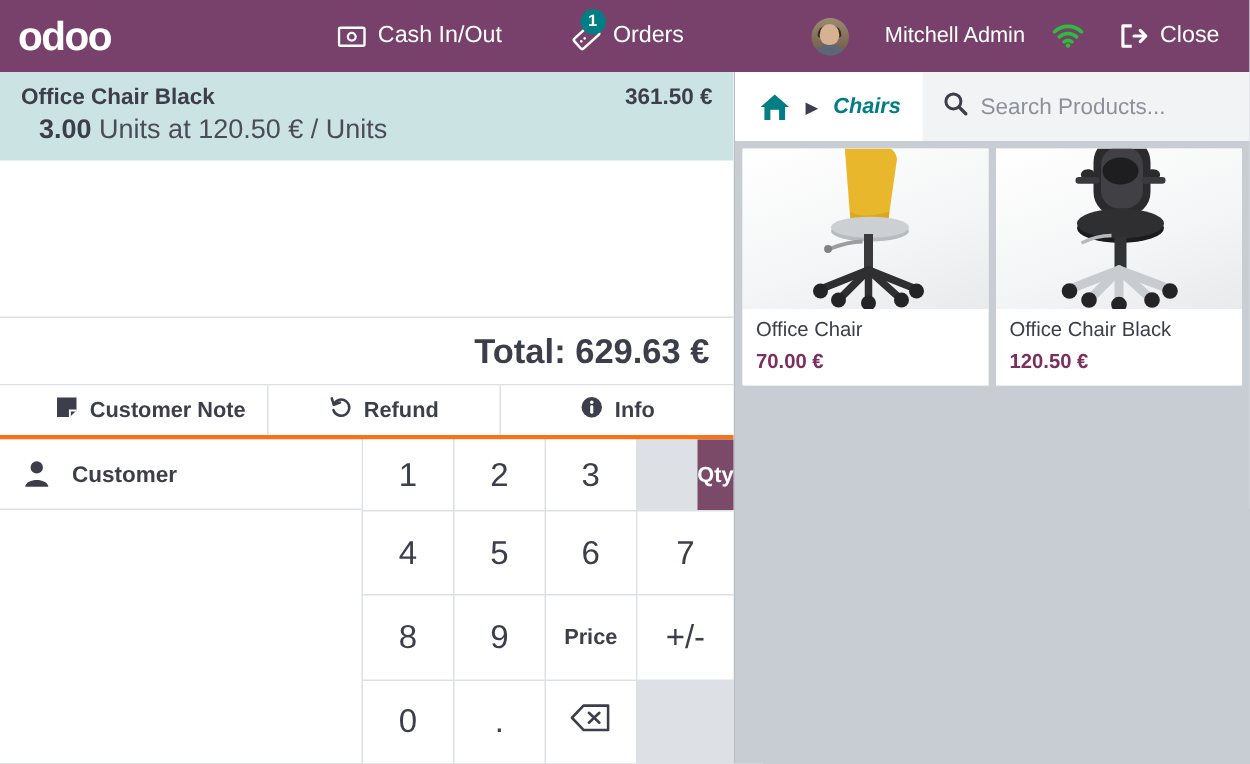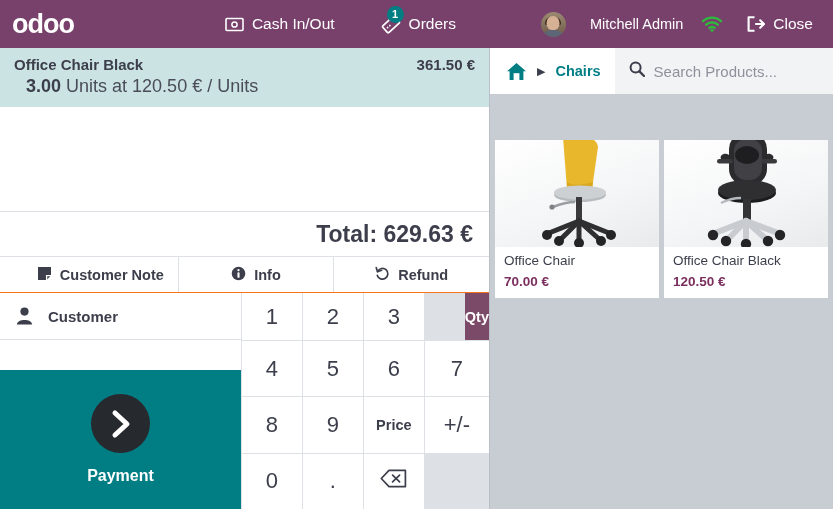--- a/index.html
+++ b/index.html
@@ -93,21 +93,21 @@
     border-top: 1px solid #dde0e5;
     border-bottom: 1px solid #dde0e5;
     display: flex; align-items: center; justify-content: flex-end;
     padding-right: 16px; background: #fff;
   }
   .total-text { font-size: 23px; font-weight: 700; color: #3c3e4b; }
 
   .actionbar {
     height: 36px; min-height: 36px;
     display: flex; background: #fff;
-    border-bottom: 1px solid #f97316;
+    border-bottom: 3px solid #f97316;
     padding-left: 23px;
   }
   .act {
     flex: 1; display: flex; align-items: center; justify-content: center;
     gap: 8px; font-size: 14.5px; font-weight: 700; color: #3c3e4b;
     cursor: pointer; border-right: 1px solid #dde0e5;
   }
   .act:last-child { border-right: none; }
 
   .pad-area { flex: 1; display: flex; min-height: 0; }
@@ -151,36 +151,36 @@
 
   
   .right-pane { flex: 1; display: flex; flex-direction: column; background: #c8ccd3; min-width: 0; }
   .prod-header { height: 46px; min-height: 46px; display: flex; background: #ffffff; }
   .breadcrumb {
     display: flex; align-items: center; gap: 10px;
     padding: 0 14px 0 16px; background: #ffffff;
   }
   .crumb-home { display: flex; align-items: center; cursor: pointer; }
   .crumb-caret { color: #3c3e4b; font-size: 11px; }
-  .crumb-cat { font-size: 14.5px; font-weight: 700; color: #017e84; cursor: pointer; }
+  .crumb-cat { font-size: 14.5px; font-weight: 700; color: #017e84; cursor: pointer; font-style: italic; }
   .searchbox {
     flex: 1; display: flex; align-items: center; gap: 9px;
     background: #f2f3f5; padding: 0 14px; cursor: text;
   }
   .search-input {
     border: none; outline: none; background: transparent;
     font-family: "Liberation Sans", sans-serif;
     font-size: 15px; color: #3c3e4b; width: 100%;
   }
   .search-input::placeholder { color: #8d919b; }
 
   .prod-grid {
     flex: 1; padding: 5px 5px 0 5px;
     display: grid; grid-template-columns: 1fr 1fr;
-    gap: 5px; align-content: start; overflow: hidden; margin-top: 41px;
+    gap: 5px; align-content: start; overflow: hidden;
   }
   .prod-card {
     background: #ffffff; cursor: pointer;
     display: flex; flex-direction: column; height: 158px; overflow: hidden;
   }
   .prod-img {
     flex: 1; background: linear-gradient(160deg,#ffffff 0%,#f4f5f6 60%,#e9eaec 100%);
     display: flex; align-items: flex-end; justify-content: center; overflow: hidden;
   }
   .prod-meta { padding: 6px 9px 9px 9px; background: #fff; }
@@ -284,58 +284,50 @@
             <svg width="15" height="15" viewBox="0 0 15 15">
               <path d="M1 1 H14 V9.6 L9.6 14 H1 Z" fill="#3c3e4b"></path>
               <path d="M14 9.6 H9.6 V14" fill="none" stroke="#ffffff" stroke-width="1.3"></path>
             </svg>
           </span>
           <span>Customer Note</span>
         </div>
         <div class="act">
           <span>
             <svg width="15" height="15" viewBox="0 0 15 15">
+              <path d="M2.6 5.4 A5.4 5.4 0 1 1 2.3 9.4" fill="none" stroke="#3c3e4b" stroke-width="1.7" stroke-linecap="round"></path>
+              <path d="M1.2 1.6 L2.5 5.8 L6.6 4.3" fill="none" stroke="#3c3e4b" stroke-width="1.7" stroke-linecap="round" stroke-linejoin="round"></path>
+            </svg>
+          </span>
+          <span>Refund</span>
+        </div>
+        <div class="act">
+          <span>
+            <svg width="15" height="15" viewBox="0 0 15 15">
               <circle cx="7.5" cy="7.5" r="6.8" fill="#3c3e4b"></circle>
               <circle cx="7.5" cy="4.2" r="1.15" fill="#ffffff"></circle>
               <rect x="6.45" y="6.2" width="2.1" height="5.6" rx="0.9" fill="#ffffff"></rect>
             </svg>
           </span>
           <span>Info</span>
-        </div>
-        <div class="act">
-          <span>
-            <svg width="15" height="15" viewBox="0 0 15 15">
-              <path d="M2.6 5.4 A5.4 5.4 0 1 1 2.3 9.4" fill="none" stroke="#3c3e4b" stroke-width="1.7" stroke-linecap="round"></path>
-              <path d="M1.2 1.6 L2.5 5.8 L6.6 4.3" fill="none" stroke="#3c3e4b" stroke-width="1.7" stroke-linecap="round" stroke-linejoin="round"></path>
-            </svg>
-          </span>
-          <span>Refund</span>
         </div>
       </div>
 
       <div class="pad-area">
         <div class="pad-left">
           <div class="customer-btn">
             <span class="pic">
               <svg width="17" height="18" viewBox="0 0 17 18">
                 <circle cx="8.5" cy="4.6" r="4.1" fill="#3c3e4b"></circle>
                 <path d="M0.8 17.5 C1.6 11.6 15.4 11.6 16.2 17.5 Z" fill="#3c3e4b"></path>
               </svg>
             </span>
             <span class="customer-label">Customer</span>
           </div>
 
-          <div class="pay-btn">
-            <span class="pay-circle">
-              <svg width="26" height="30" viewBox="0 0 26 30">
-                <path d="M7 4 L19 15 L7 26" fill="none" stroke="#ffffff" stroke-width="5" stroke-linecap="round" stroke-linejoin="round"></path>
-              </svg>
-            </span>
-            <span class="pay-text">Payment</span>
-          </div>
         </div>
 
         <div class="numpad">
           <div class="key">1</div>
           <div class="key">2</div>
           <div class="key">3</div>
           <div class="key mode active">Qty</div>
 
           <div class="key">4</div>
           <div class="key">5</div>

